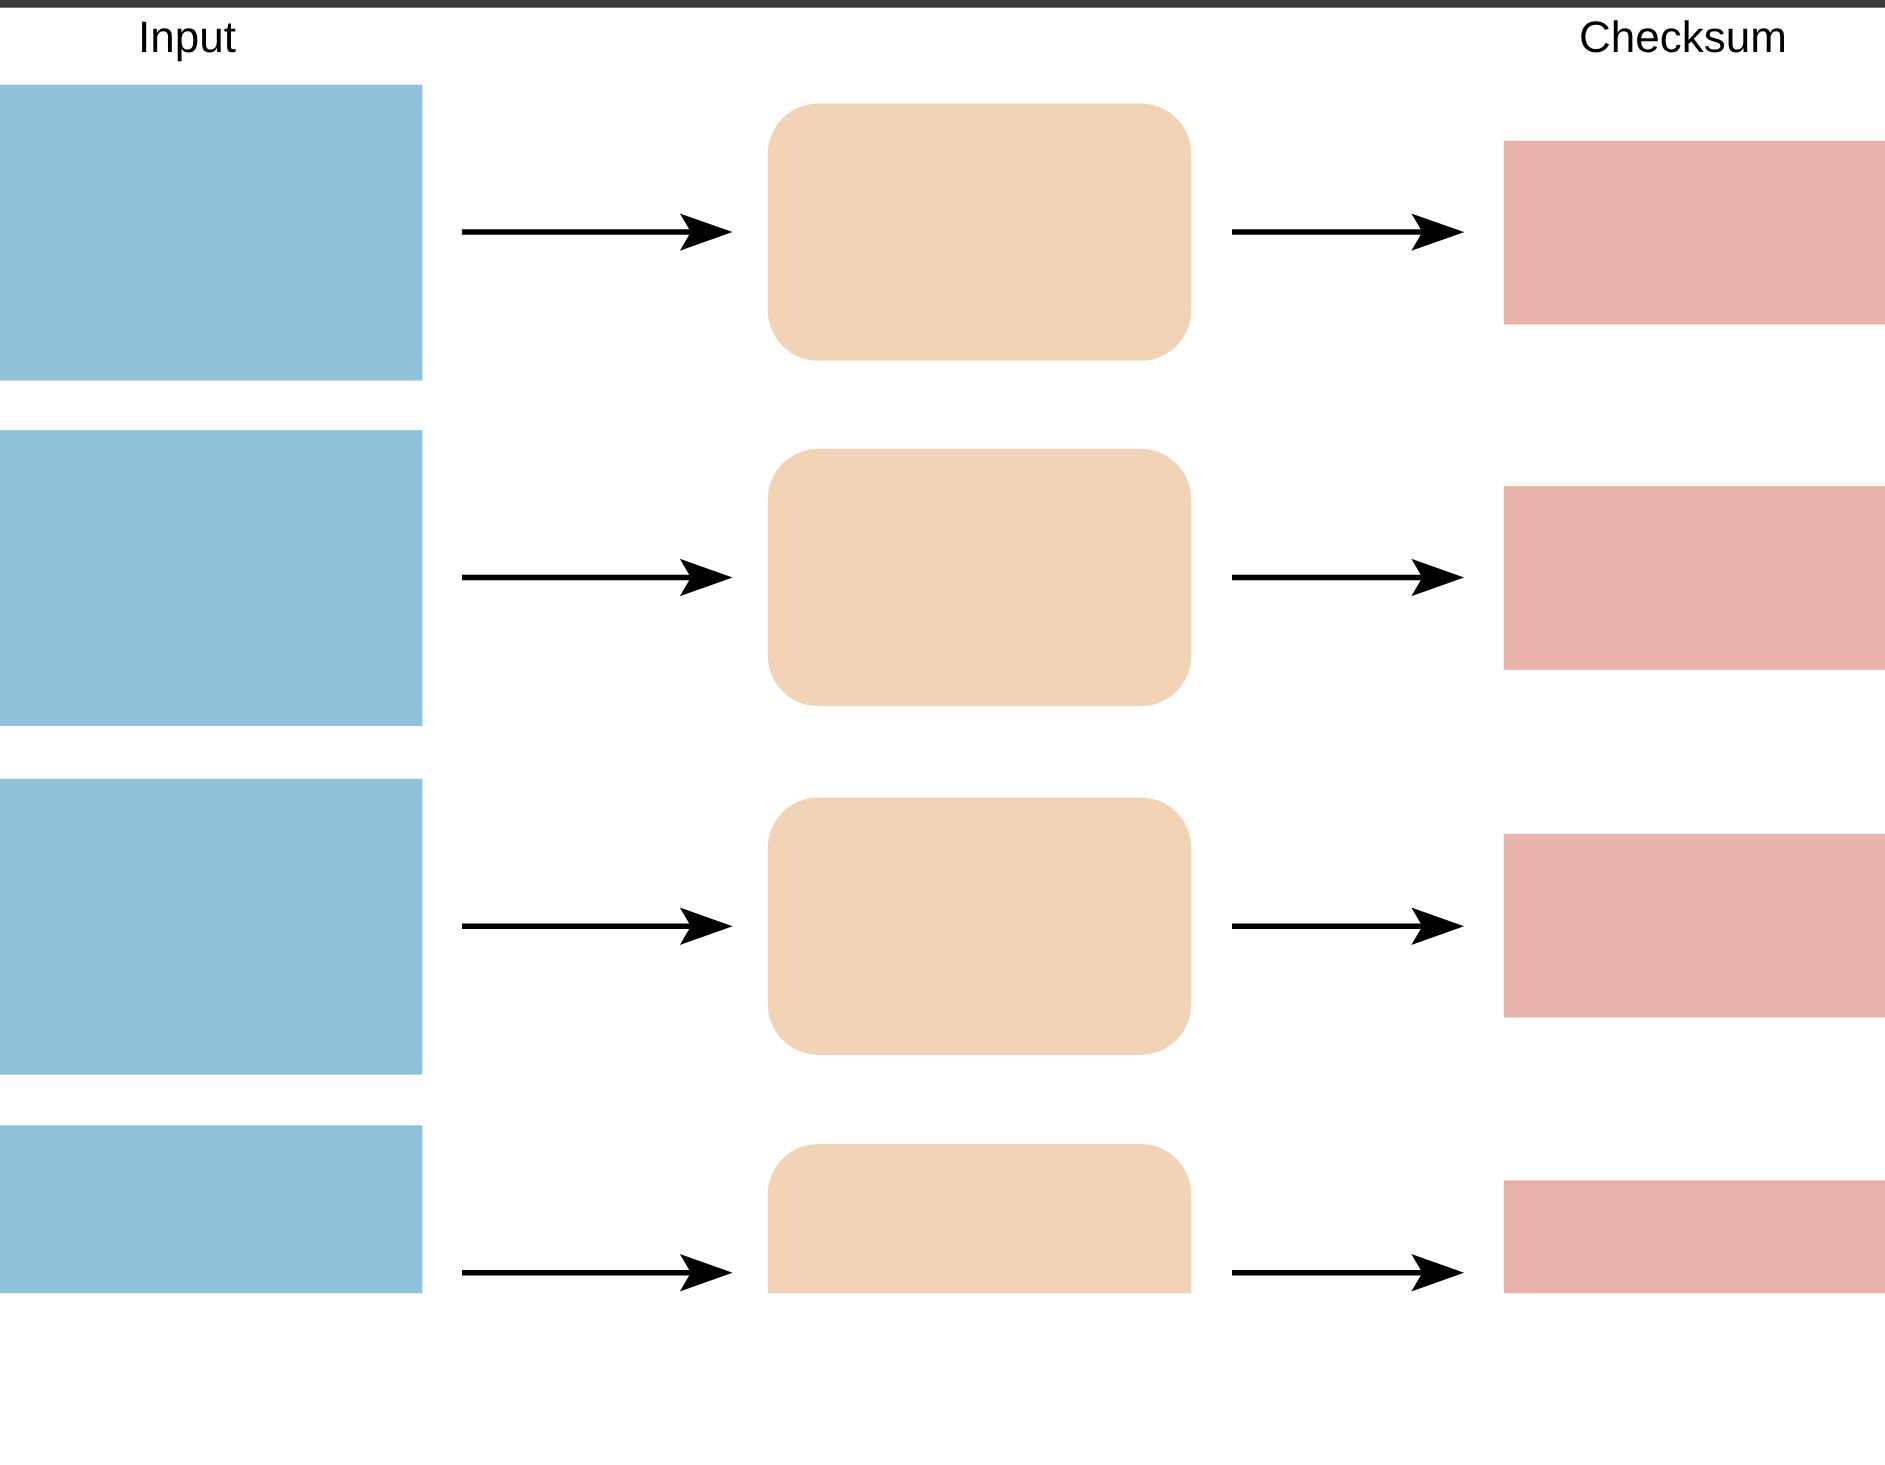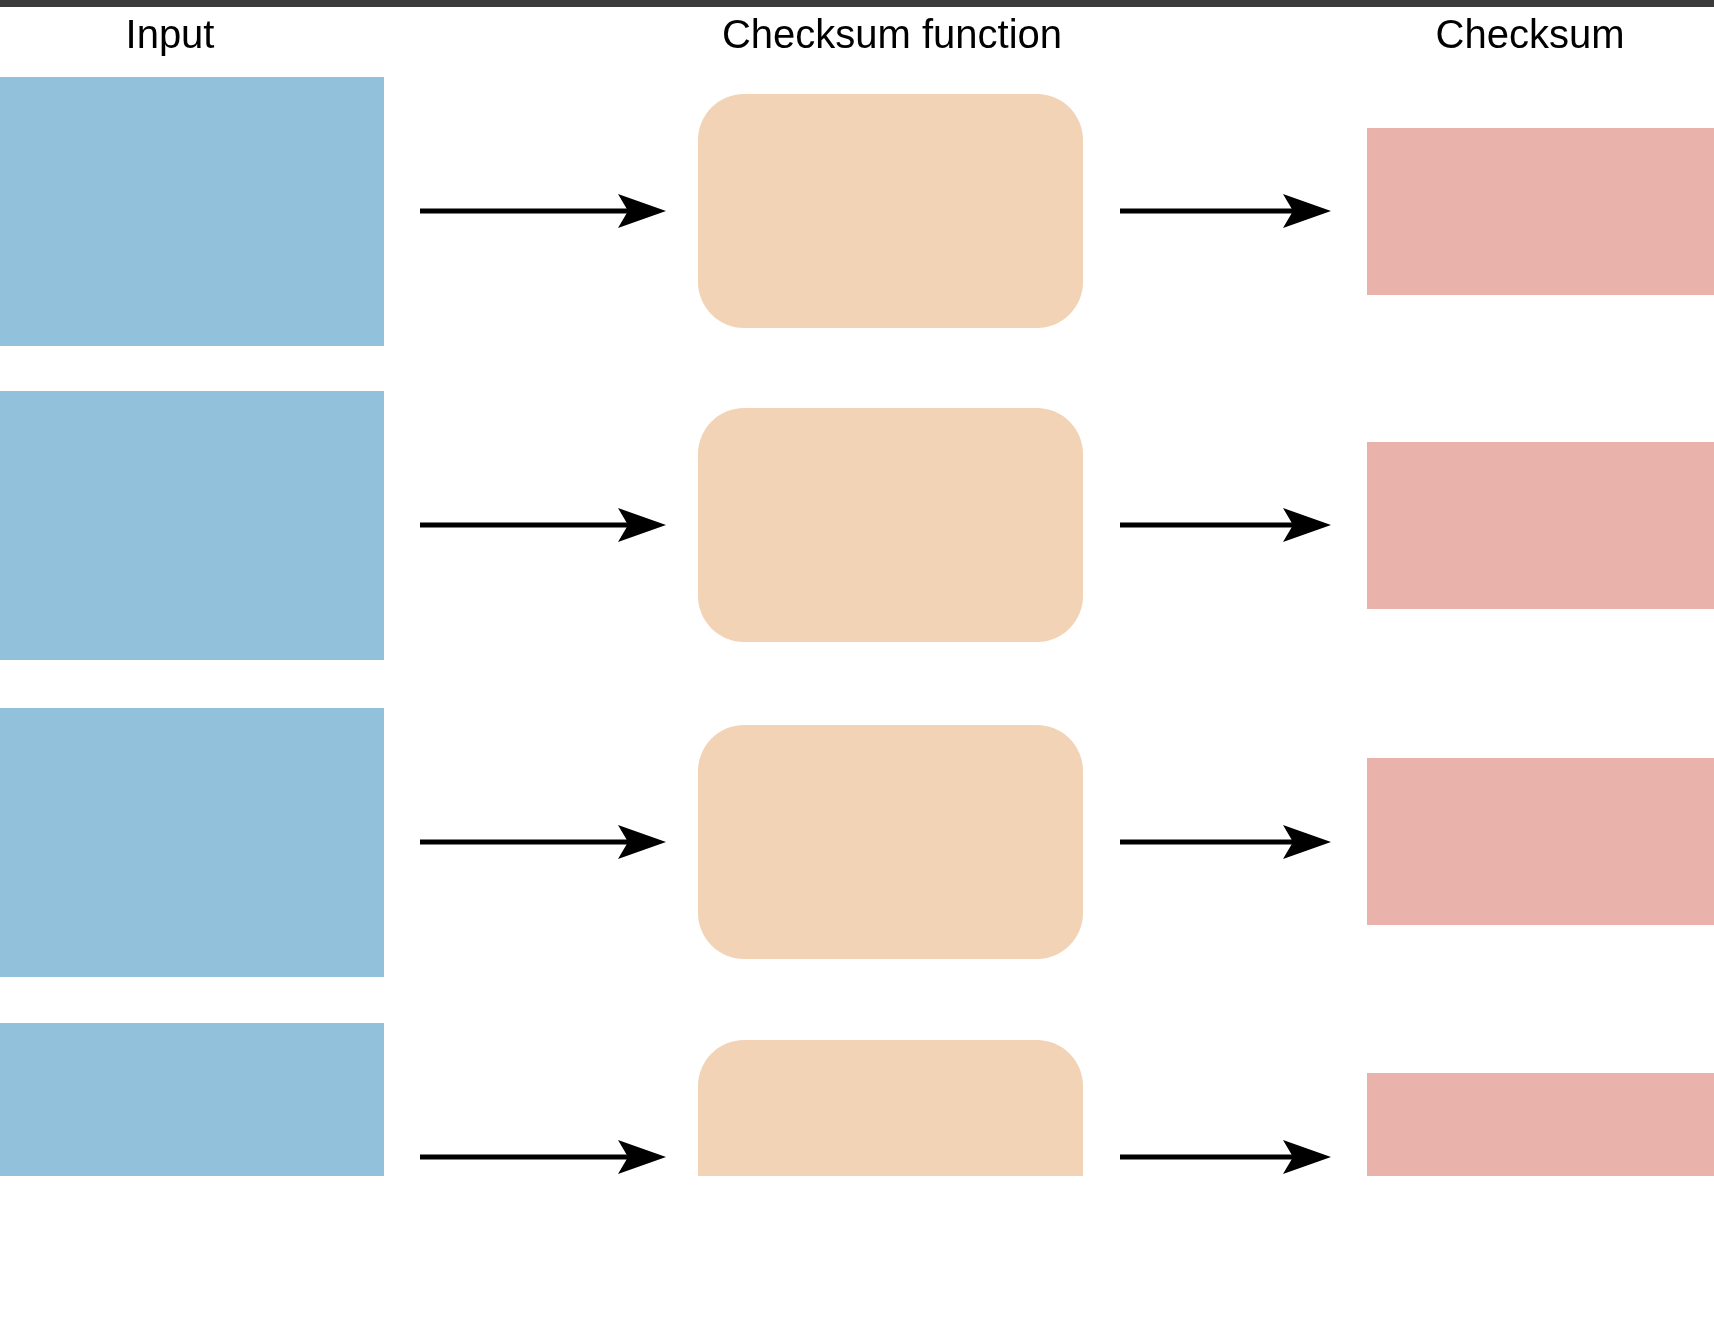--- a/index.html
+++ b/index.html
@@ -78,21 +78,20 @@
   .r4 .checksum-box { top: 1073px; } .r4 .arrow { top: 1137px; }
 </style>
 </head>
 <body>
 
 <div id="canvas">
 
   <div class="top-bar"></div>
 
   <div class="col-header hdr-input">Input</div>
-  <div class="col-header hdr-function">Checksum function</div>
   <div class="col-header hdr-checksum">Checksum</div>
 
   <div class="row r1">
     <div class="box input-box"></div>
     <div class="arrow arrow-a">
       <svg viewBox="0 0 246 40">
         <line x1="0" y1="20" x2="208" y2="20" stroke="currentColor" stroke-width="5"></line>
         <path d="M246,20 L198,3 L208,20 L198,37 Z" fill="currentColor"></path>
       </svg>
     </div>

